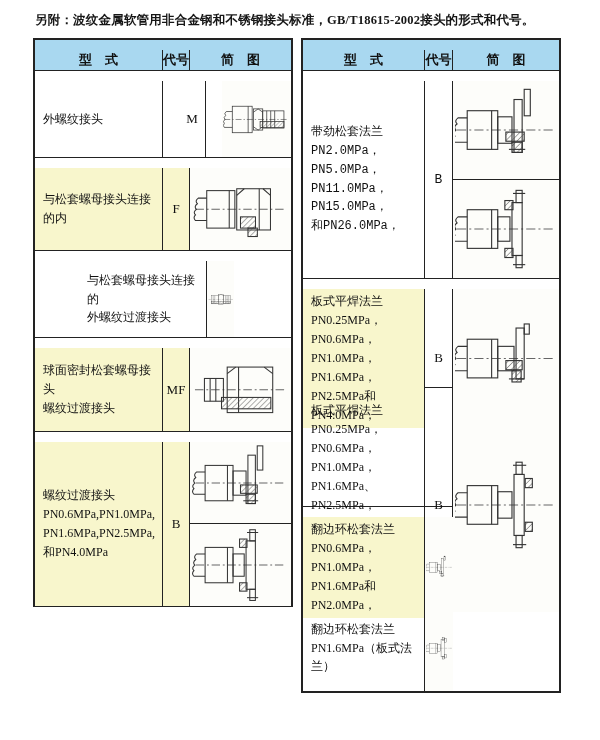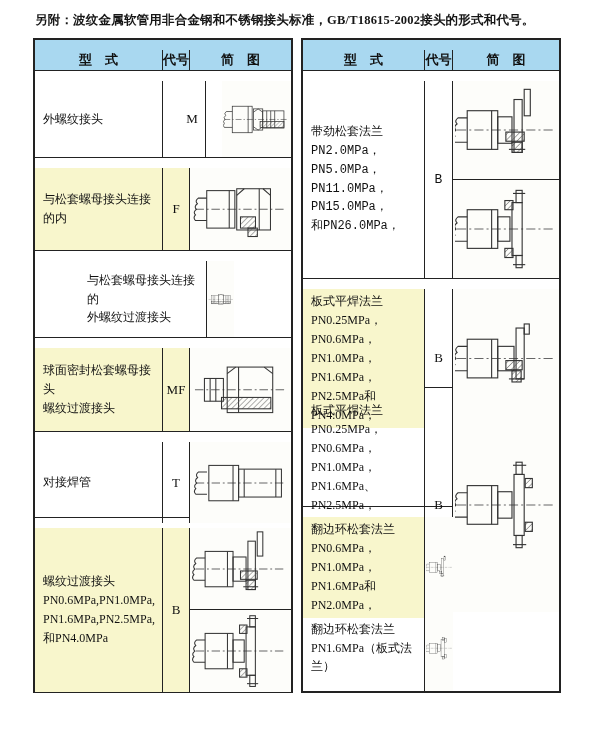--- a/index.html
+++ b/index.html
@@ -170,44 +170,20 @@
                 <rect x="36" y="18" width="48" height="48"></rect>
                 <line x1="36" y1="25" x2="45" y2="18"></line>
                 <line x1="75" y1="18" x2="84" y2="25"></line>
                 <line x1="48" y1="18" x2="48" y2="66"></line>
                 <rect x="30" y="50" width="52" height="12" fill="url(#h3)"></rect>
               </g>
             </svg>
           </div>
         </div>
       </div>
-      <div class="row" style="height: 86px;">
-        <div class="cell type">对接焊管</div>
-        <div class="cell code">T</div>
-        <div class="cell diacol">
-          <div class="dia">
-            <svg viewBox="0 0 100 84" preserveAspectRatio="xMidYMid meet">
-              <defs>
-                <pattern id="h4" patternUnits="userSpaceOnUse" width="4" height="4" patternTransform="rotate(45)">
-                  <line x1="0" y1="0" x2="0" y2="4" stroke="#555" stroke-width="1"></line>
-                </pattern>
-              </defs>
-              <g fill="none" stroke="#333" stroke-width="1.1">
-                <line x1="2" y1="42" x2="98" y2="42" stroke-dasharray="9 3 2 3" stroke="#666"></line>
-                <path d="M14 30 H5 q-4 3 -1 6 q-4 3 -1 6 q-4 3 -1 6 q-3 3 0 6 H14"></path>
-                <rect x="16" y="23" width="32" height="38"></rect>
-                <line x1="42" y1="23" x2="42" y2="61"></line>
-                <rect x="48" y="27" width="46" height="30"></rect>
-                <line x1="54" y1="27" x2="54" y2="57"></line>
-                <line x1="88" y1="27" x2="88" y2="57"></line>
-              </g>
-            </svg>
-          </div>
-        </div>
-      </div>
       <div class="row" style="height: 174px;">
         <div class="cell type hl">螺纹过渡接头
 PN0.6MPa,PN1.0MPa,
 PN1.6MPa,PN2.5MPa,
 和PN4.0MPa</div>
         <div class="cell code hl">B</div>
         <div class="cell diacol">
           <div class="dia">
             <svg viewBox="0 0 100 84" preserveAspectRatio="xMidYMid meet">
               <defs>

